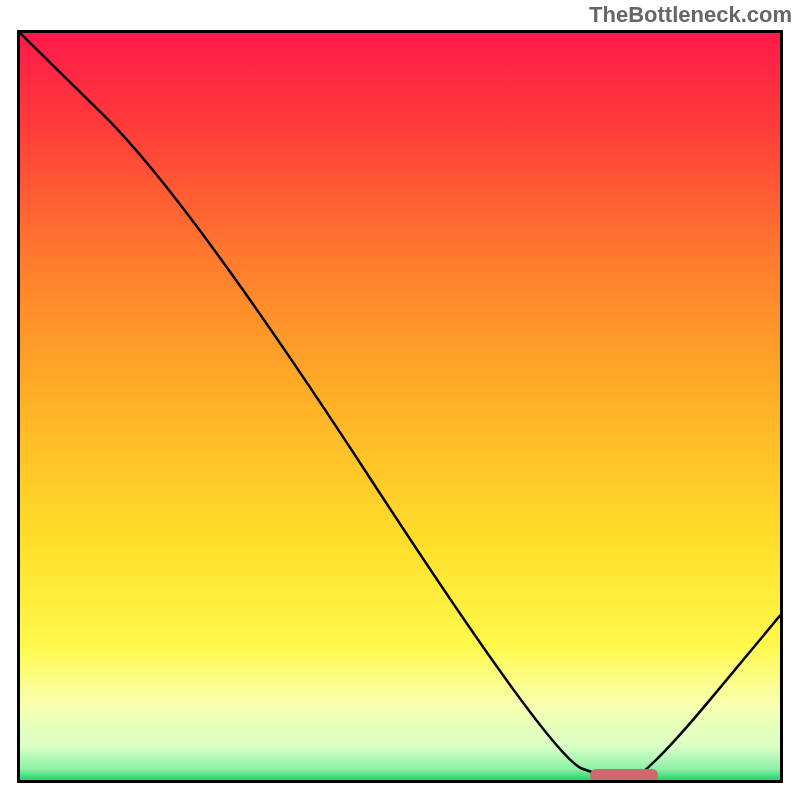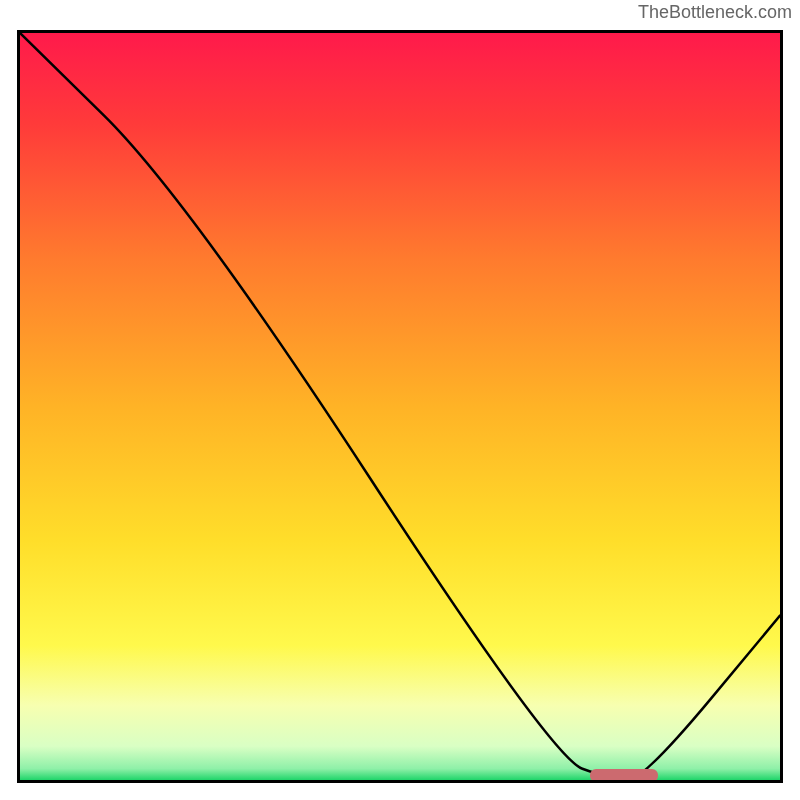--- a/index.html
+++ b/index.html
@@ -13,22 +13,22 @@
   }
   .container {
     position: relative;
     width: 800px;
     height: 800px;
   }
   .watermark {
     position: absolute;
     top: 2px;
     right: 8px;
-    font-size: 18px;
-    font-weight: normal;
+    font-size: 22px;
+    font-weight: bold;
     color: #666;
     z-index: 10;
   }
   .plot-frame {
     position: absolute;
     left: 17px;
     top: 30px;
     width: 766px;
     height: 753px;
     border: 3px solid #000;

